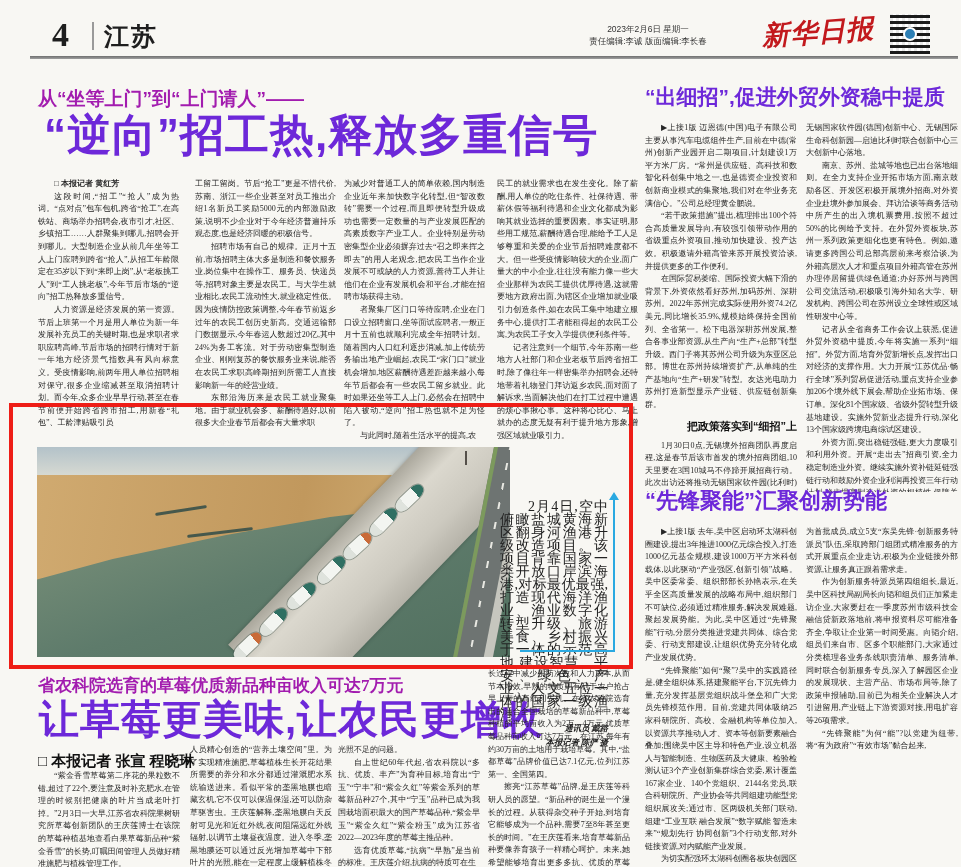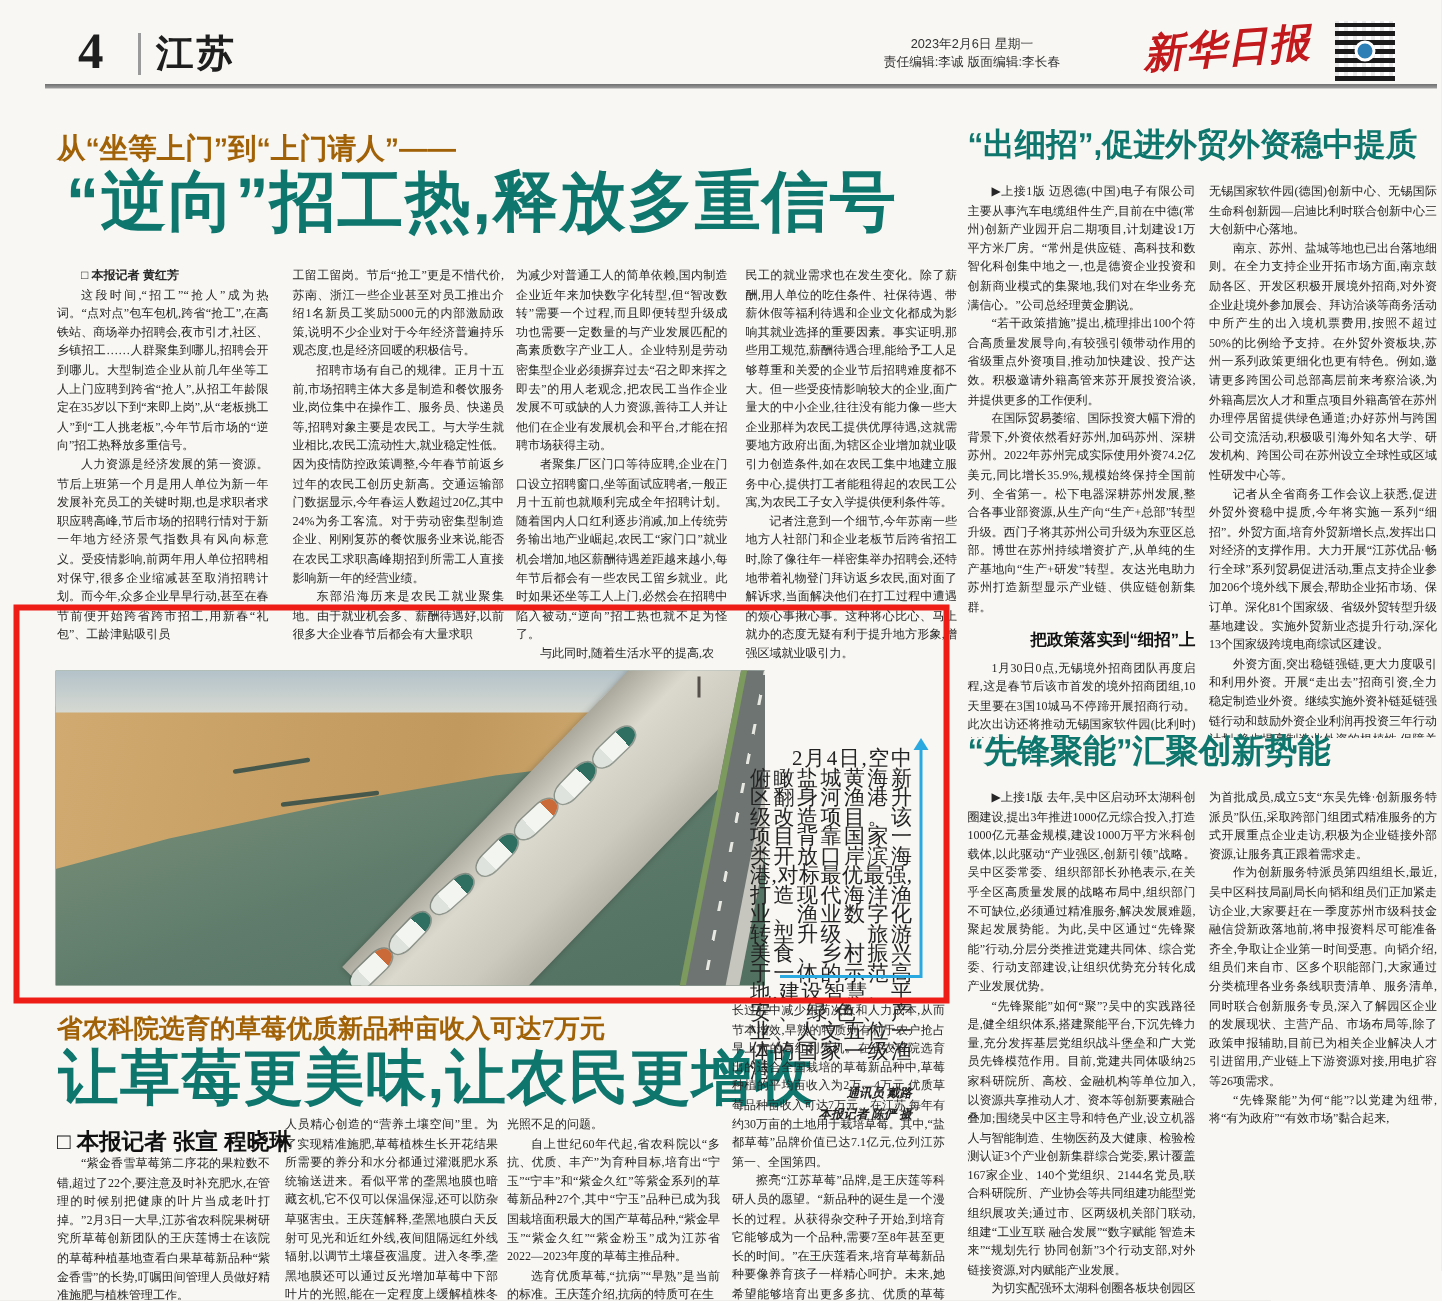--- a/index.html
+++ b/index.html
@@ -17,22 +17,22 @@
   .qr{position:absolute;right:28px;top:0px;width:40px;height:40px;background:
       repeating-linear-gradient(0deg,#1b1b1b 0 3px,rgba(255,255,255,.9) 3px 6px),
       repeating-linear-gradient(90deg,#1b1b1b 0 3px,#ffffff 3px 6px);}
   .qr .dot{position:absolute;left:13px;top:13px;width:14px;height:14px;border-radius:50%;background:#2d7fb5;border:2px solid #fff;box-sizing:border-box;}
   #header-rule{position:absolute;left:30px;top:56px;width:928px;height:3px;background:linear-gradient(#6f6f6f,#a0a0a0);}
   
   .colbox{position:absolute;overflow:hidden;}
   .colbox p{margin:0;text-indent:2em;text-align:justify;font-size:8px;line-height:12.6px;color:#262626;}
   .cont p:first-child{text-indent:0;}
   .byline{font-size:15px;font-weight:bold;font-family:"Liberation Sans",sans-serif;margin:0 0 8px 0;color:#111;}
-  .kicker{font-family:"Liberation Sans",sans-serif;font-weight:bold;color:#a16207;}
-  .bighead{font-family:"Liberation Sans",sans-serif;font-weight:900;color:#0f766e;white-space:nowrap;}
+  .kicker{font-family:"Liberation Sans",sans-serif;font-weight:bold;color:#a21caf;}
+  .bighead{font-family:"Liberation Sans",sans-serif;font-weight:900;color:#6d28d9;white-space:nowrap;}
   
   #lead{position:absolute;left:30px;top:82px;width:600px;height:358px;}
   #lead .kicker{position:absolute;left:8px;top:4px;font-size:19px;}
   #lead .bighead{position:absolute;left:14px;top:28px;font-size:44px;line-height:50px;letter-spacing:1px;}
   #lead .cols{position:absolute;left:8px;top:96px;width:592px;height:262px;}
   .lead-col{position:absolute;top:0;width:141px;height:262px;overflow:hidden;}
   
   #rightcol{position:absolute;left:645px;top:82px;width:313px;height:785px;}
   #rightcol .bighead{white-space:normal;}
   #trade-head{position:absolute;left:0;top:2px;font-size:21px;line-height:25px;}

